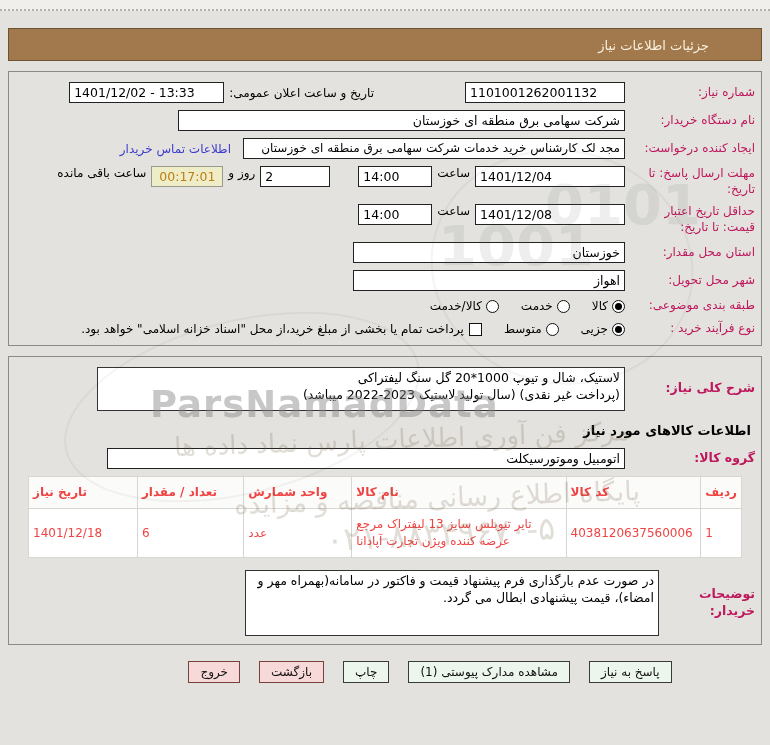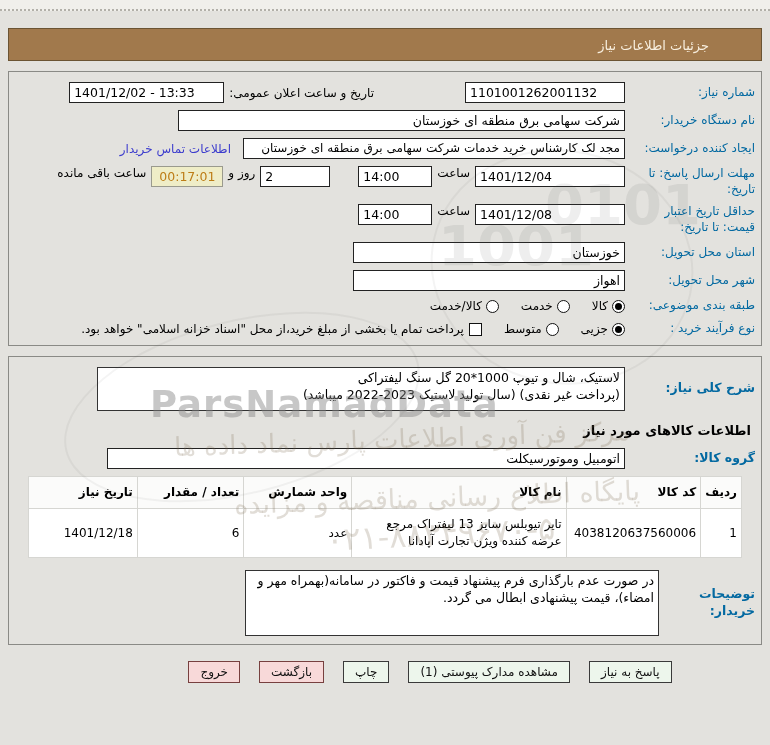--- a/index.html
+++ b/index.html
@@ -5,41 +5,41 @@
   html,body{margin:0;padding:0;}
   body{font-family:"DejaVu Sans",sans-serif;}
   .page{position:relative;width:770px;height:745px;background:#e3e2de;direction:rtl;overflow:hidden;}
   .top-strip{height:9px;background:#f0efeb;border-bottom:2px dotted #b2b0a9;}
   .title-bar{margin:17px 8px 10px 8px;height:33px;line-height:33px;background:#a1794c;border:1px solid #6b5433;
              color:#f8efdf;font-size:13px;text-align:right;padding-right:52px;box-sizing:border-box;}
   .box{margin:0 8px;border:1px solid #8a8a86;background:#e3e2de;padding:10px 6px 8px 6px;position:relative;}
   .box2{margin-top:10px;}
   .row{display:flex;align-items:center;margin-bottom:7px;}
   .row.top{align-items:flex-start;}
-  .lbl{flex:0 0 130px;font-size:12px;color:#0369a1;line-height:1.3;padding-left:4px;box-sizing:border-box;}
+  .lbl{flex:0 0 130px;font-size:12px;color:#be185d;line-height:1.3;padding-left:4px;box-sizing:border-box;}
   .lbl.b{font-weight:bold;font-size:12.5px;}
   .field{background:#fff;border:1px solid #222;height:19px;line-height:19px;font-size:12.5px;
          padding:0 4px;box-sizing:content-box;overflow:hidden;white-space:nowrap;}
   .center{text-align:left;}
   .ltr{direction:ltr;}
   .inline-lbl{font-size:12px;margin:0 5px;white-space:nowrap;}
   .countdown{background:#efedc7;border:1px solid #9a9a8e;color:#bd7d16;text-align:center;}
   .link{color:#3c3ccd;font-size:12px;margin-right:12px;cursor:pointer;white-space:nowrap;}
   .radio{display:inline-block;width:13px;height:13px;border:1px solid #111;border-radius:50%;background:#fff;
          vertical-align:middle;margin-left:4px;box-sizing:border-box;}
   .radio.sel::after{content:"";display:block;width:7px;height:7px;border-radius:50%;background:#000;margin:2px auto;}
   .checkbox{display:inline-block;width:13px;height:13px;border:1px solid #111;background:#fff;
             vertical-align:middle;margin-left:5px;box-sizing:border-box;}
   .opt{font-size:12px;margin-left:22px;white-space:nowrap;}
   .textarea{background:#fff;border:1px solid #333;font-size:12.5px;line-height:1.4;padding:1px 4px;
             white-space:pre-line;box-sizing:border-box;overflow:hidden;}
   .heading{font-weight:bold;font-size:13px;margin:12px 4px 10px 0;}
   table.items{width:714px;margin:4px auto 0;border-collapse:collapse;background:#fff;font-size:12px;
               border:1px solid #c6c6c2;}
-  table.items th,table.items td{border:1px solid #d6d6d2;text-align:right;padding:5px 4px;color:#000000;}
+  table.items th,table.items td{border:1px solid #d6d6d2;text-align:left;padding:5px 4px;color:#ef4444;}
   table.items th{font-weight:bold;background:#fbfbfa;height:21px;}
   table.items td{height:38px;}
   td.name-cell{width:228px;line-height:1.35;}
   .buttons-row{display:flex;justify-content:center;gap:19px;margin-top:16px;transform:translateX(45px);}
   .btn{font-family:inherit;font-size:12px;padding:3px 11px;border:1px solid #3a3a3a;cursor:pointer;color:#111;}
   .btn.green{background:#edf6ec;}
   .btn.pink{background:#f8d9d9;border-color:#77403f;}
   
   .wm{position:absolute;pointer-events:none;z-index:6;}
   .wm-brand{left:150px;top:383px;font-size:37px;font-weight:bold;color:rgba(130,130,130,0.45);letter-spacing:1px;
@@ -100,21 +100,21 @@
     </div>
 
     <div class="row top">
       <div class="lbl">حداقل تاریخ اعتبار قیمت: تا تاریخ:</div>
       <div class="field center" style="width:140px;">1401/12/08</div>
       <span class="inline-lbl">ساعت</span>
       <div class="field center" style="width:64px;">14:00</div>
     </div>
 
     <div class="row">
-      <div class="lbl">استان محل تحویل:</div>
+      <div class="lbl">استان محل مقدار:</div>
       <div class="field" style="width:262px;text-align:right;">خوزستان</div>
     </div>
 
     <div class="row">
       <div class="lbl">شهر محل تحویل:</div>
       <div class="field" style="width:262px;">اهواز</div>
     </div>
 
     <div class="row">
       <div class="lbl">طبقه بندی موضوعی:</div>

